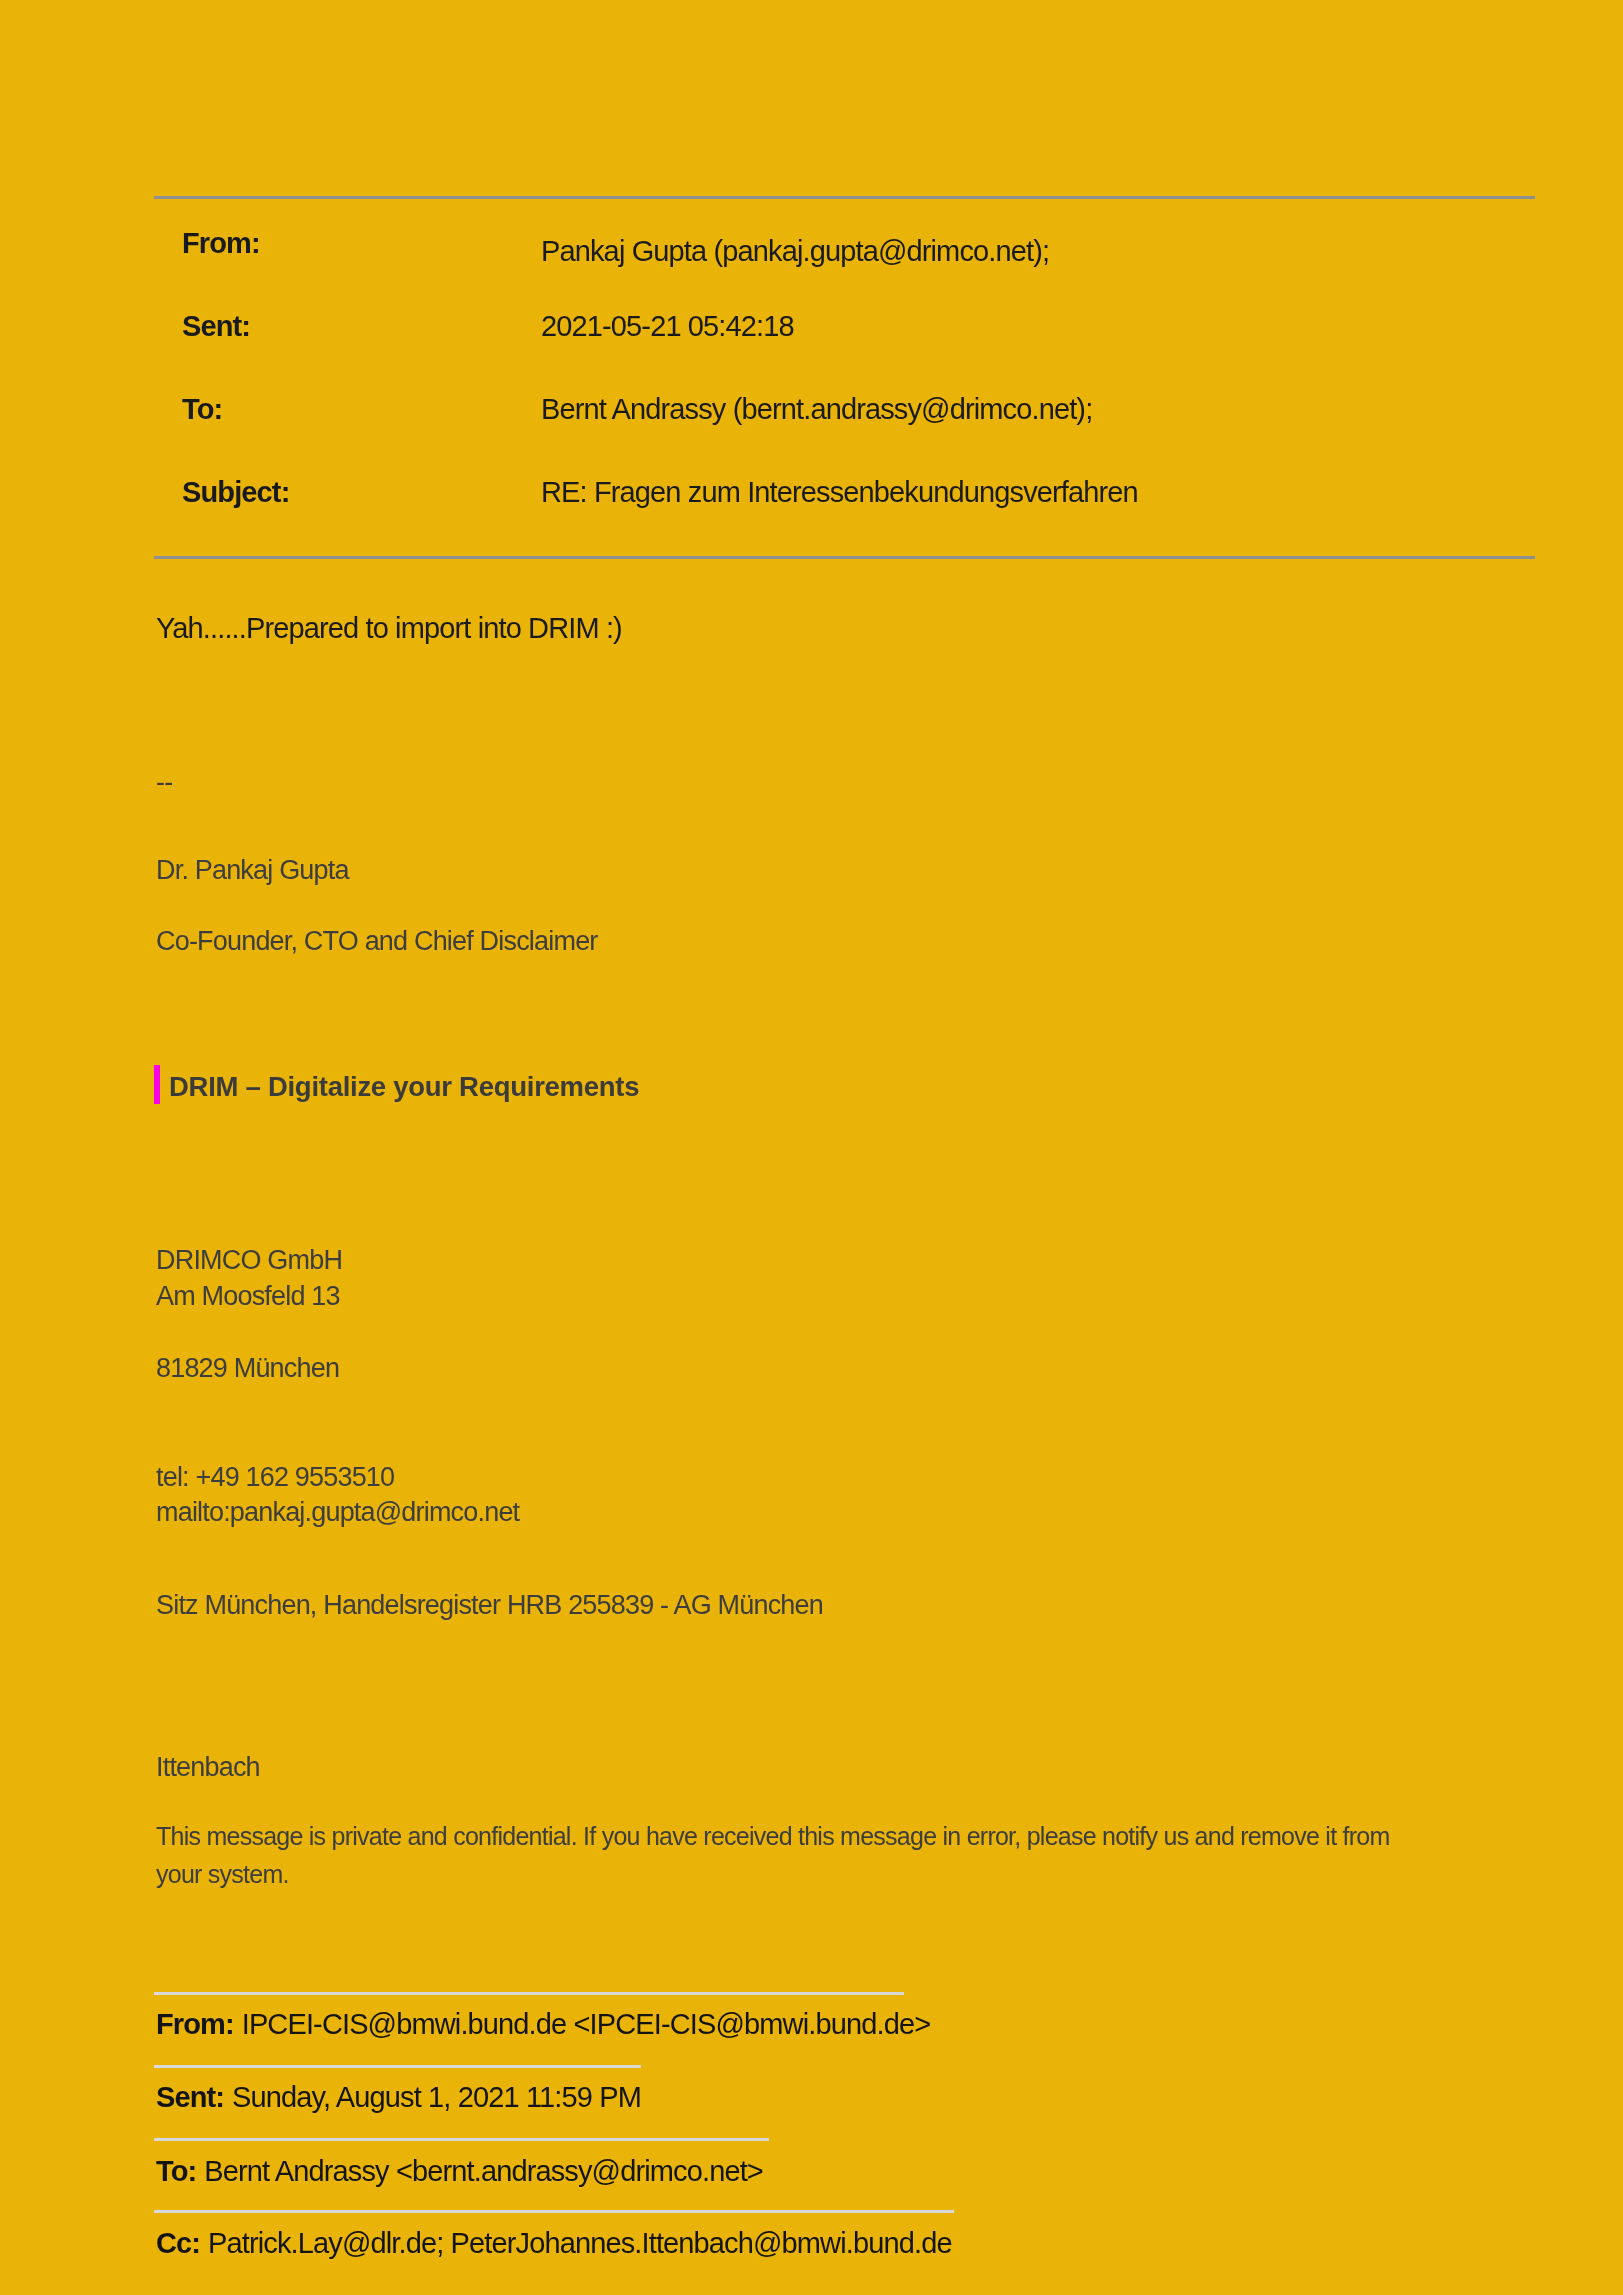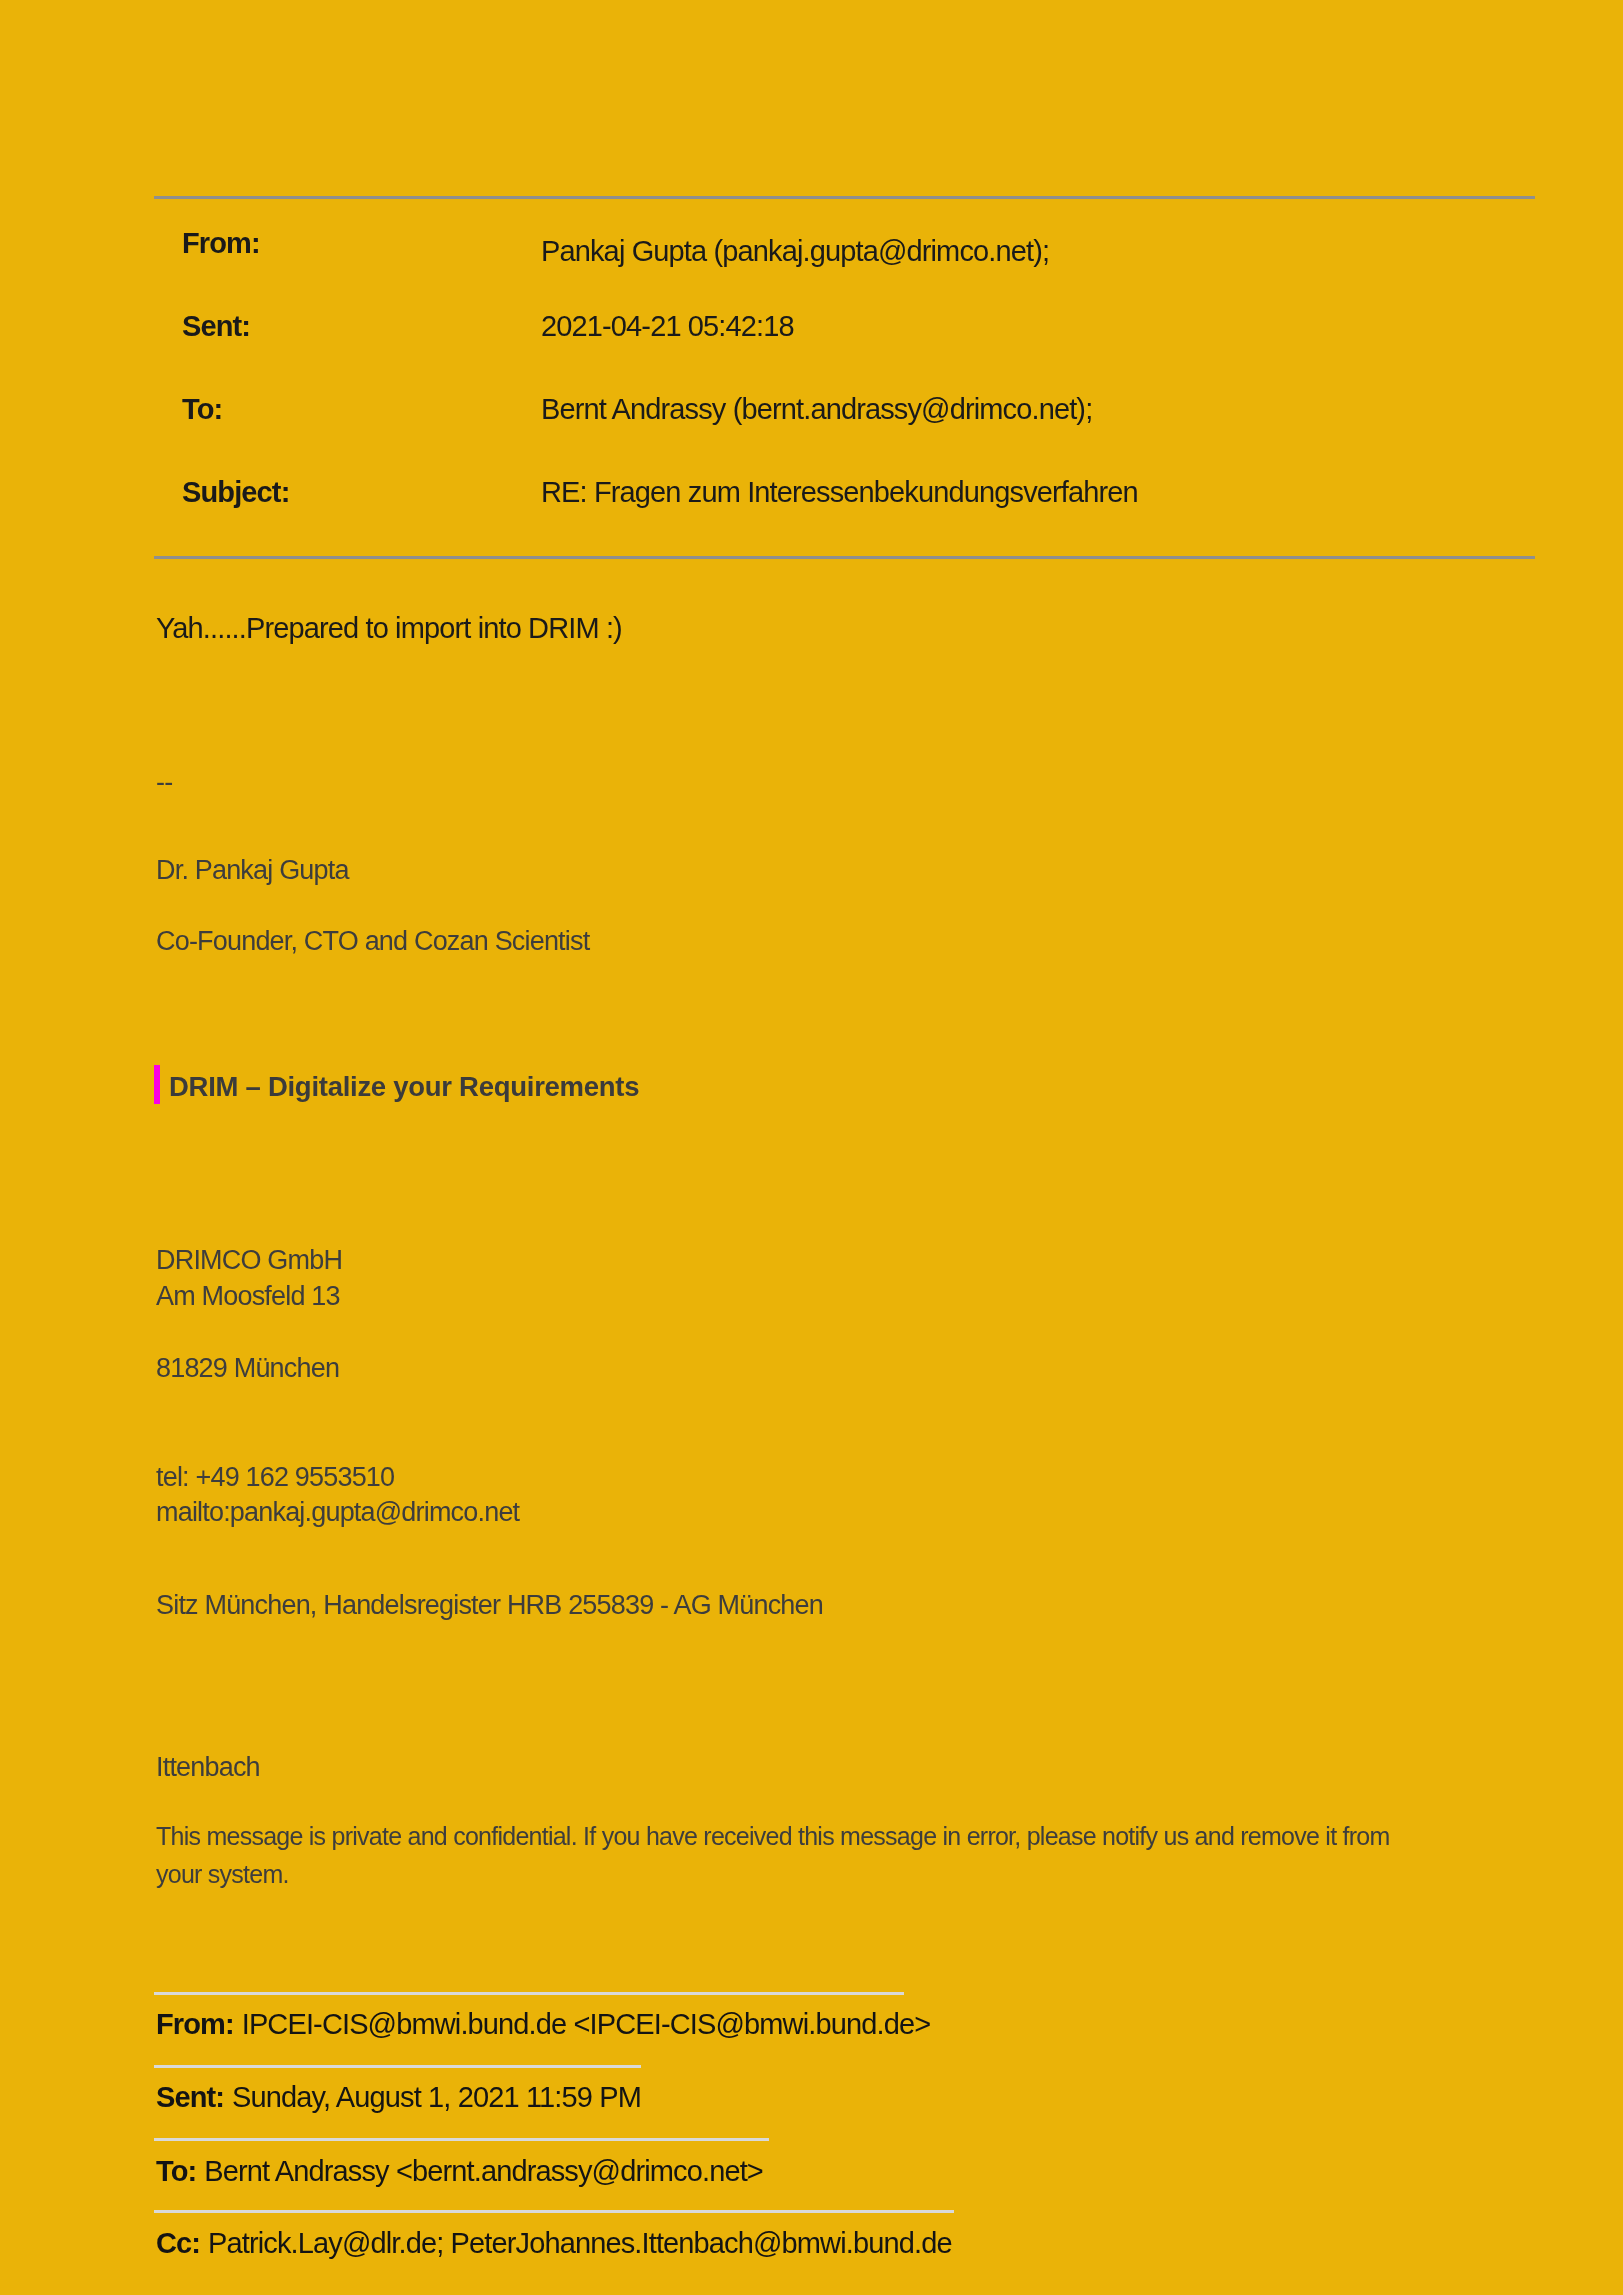--- a/index.html
+++ b/index.html
@@ -39,36 +39,36 @@
 <body>
 
 <div class="page">
 
   <div class="hr-dark" style="top:196px"></div>
 
   <div class="abs hlabel" style="top:229px">From:</div>
   <div class="abs hvalue" style="top:237px">Pankaj Gupta (pankaj.gupta@drimco.net);</div>
 
   <div class="abs hlabel" style="top:312px">Sent:</div>
-  <div class="abs hvalue" style="top:312px">2021-04-21 05:42:18</div>
+  <div class="abs hvalue" style="top:312px">2021-05-21 05:42:18</div>
 
   <div class="abs hlabel" style="top:395px">To:</div>
   <div class="abs hvalue" style="top:395px">Bernt Andrassy (bernt.andrassy@drimco.net);</div>
 
   <div class="abs hlabel" style="top:478px">Subject:</div>
   <div class="abs hvalue" style="top:478px">RE: Fragen zum Interessenbekundungsverfahren</div>
 
   <div class="hr-dark" style="top:556px"></div>
 
   <div class="abs bodyline black" style="top:614px;font-size:29px">Yah......Prepared to import into DRIM :)</div>
 
   <div class="abs bodyline gray" style="top:769px">--</div>
 
   <div class="abs bodyline gray" style="top:857px">Dr. Pankaj Gupta</div>
-  <div class="abs bodyline gray" style="top:928px">Co-Founder, CTO and Cozan Scientist</div>
+  <div class="abs bodyline gray" style="top:928px">Co-Founder, CTO and Chief Disclaimer</div>
 
   <div class="brand-bar" style="background: rgb(250, 0, 230);"></div>
   <div class="abs brand-line">
     <span>DRIM – </span><span class="underline">Digitalize your Requirements</span>
   </div>
 
   <div class="abs bodyline gray" style="top:1247px">DRIMCO GmbH</div>
   <div class="abs bodyline gray" style="top:1283px">Am Moosfeld 13</div>
   <div class="abs bodyline gray" style="top:1355px">81829 München</div>
 

